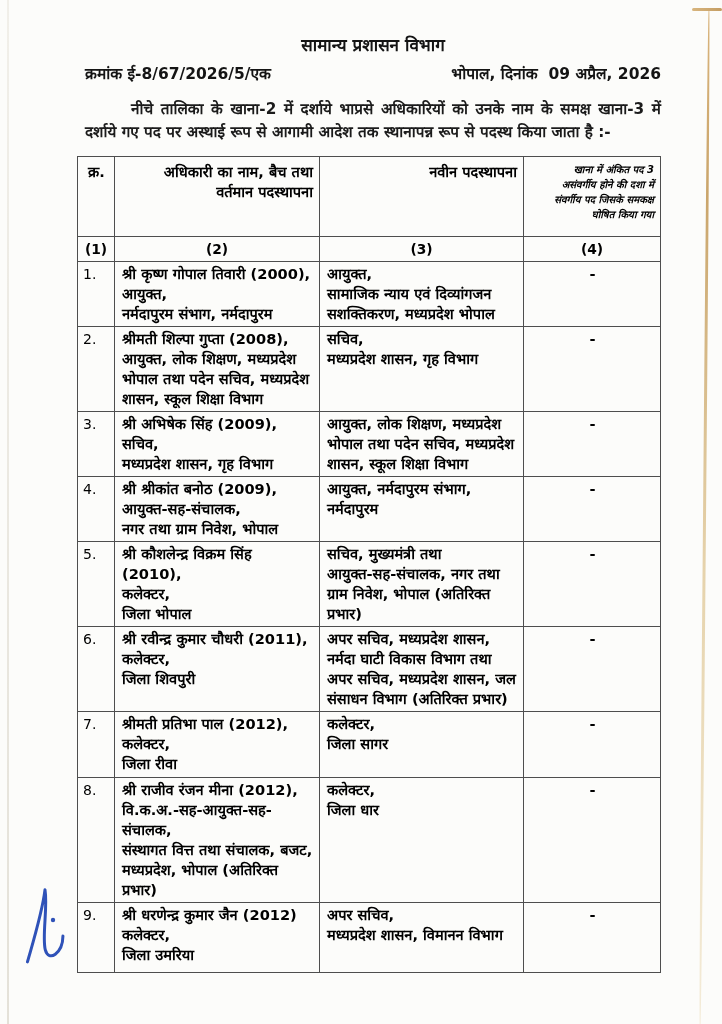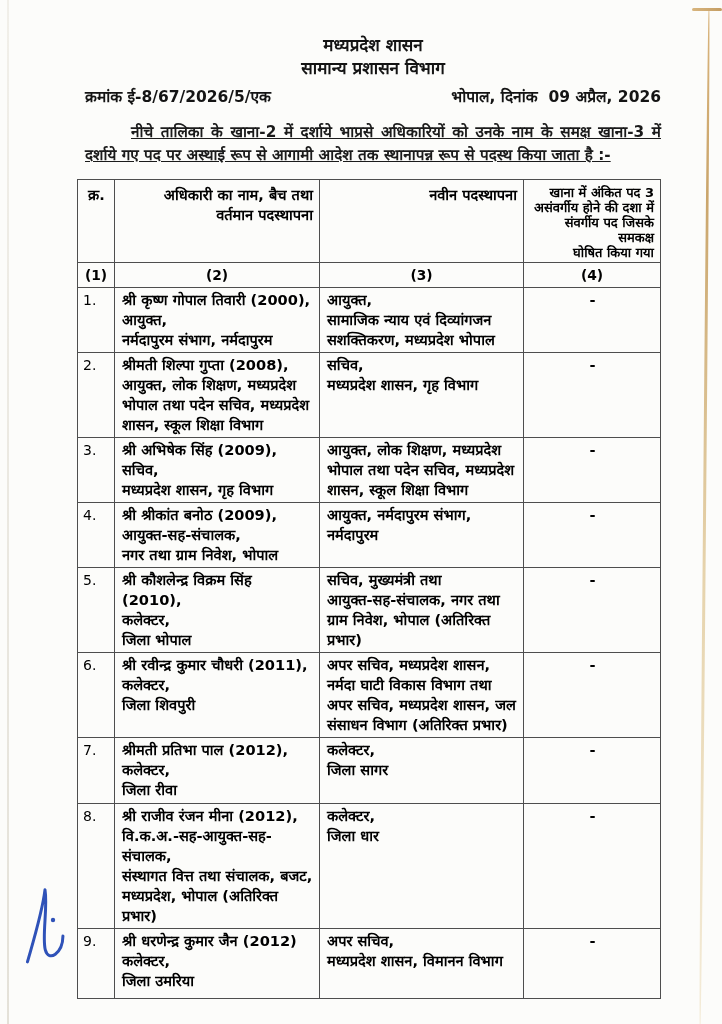--- a/index.html
+++ b/index.html
@@ -39,37 +39,37 @@
   .doc-header div{
     font-size:17px; font-weight:700; line-height:23px; color:#141414;
   }
   .ref-row{
     display:flex; justify-content:space-between; align-items:baseline;
     margin-top:5px; font-size:15.5px; font-weight:700; color:#141414;
     white-space:pre-wrap;
   }
   .intro{
     margin-top:14px; font-size:15.3px; font-weight:600; line-height:22.5px;
-    text-indent:46px; color:#1b1b1b; text-align:justify;text-decoration:underline;
+    text-indent:46px; color:#1b1b1b; text-align:justify;
   }
   table.order-table{
     border-collapse:collapse; table-layout:fixed;
     width:583px; margin-left:-8px; margin-top:13px;
   }
   .order-table td{
     border:1.4px solid #4e4e4e;
     vertical-align:top;
     padding:2px 6px 2px 7px;
     font-size:14.6px; line-height:20px; font-weight:600;
     white-space:pre-line; color:#000000;
     overflow:hidden;
   }
   tr.head td{ text-align:right; font-weight:700; padding-top:5px;}
   tr.head td.c1{ text-align:center; }
-  tr.head td.c4{ font-size:13px; line-height:15px; font-weight:700; }
+  tr.head td.c4{ font-size:10px; line-height:15px; font-weight:700;font-style:italic; }
   tr.colnums td{ text-align:center; font-weight:700; font-size:13.8px; padding:2px 0; }
   td.sno{ padding-left:5px; font-weight:500; font-size:14px; }
   td.equiv{ text-align:center; font-weight:600; }
   .signature{
     position:absolute; left:16px; top:878px; width:56px; height:100px;
   }
 </style>
 </head>
 <body>
 
@@ -80,21 +80,20 @@
   <div class="scan-edge-left"></div>
 
   <svg class="signature" viewBox="0 0 56 100">
     <path d="M8,82 C16,62 28,34 33,12 C34,30 25,58 27,72 C29,85 44,77 46,60" fill="none" stroke="#2f52b8" stroke-width="3" stroke-linecap="round" stroke-linejoin="round" transform="rotate(-6 28 50)"></path>
     <circle cx="37" cy="42" r="2.2" fill="#2f52b8"></circle>
   </svg>
 
   <div class="doc">
 
     <div class="doc-header">
-      <div>मध्यप्रदेश शासन</div>
       <div>सामान्य प्रशासन विभाग</div>
     </div>
 
     <div class="ref-row">
       <span>क्रमांक ई-8/67/2026/5/एक</span>
       <span>भोपाल, दिनांक  09 अप्रैल, 2026</span>
     </div>
 
     <div class="intro">नीचे तालिका के खाना-2 में दर्शाये भाप्रसे अधिकारियों को उनके नाम के समक्ष खाना-3  में दर्शाये गए पद पर अस्थाई रूप से आगामी आदेश तक स्थानापन्न रूप से पदस्थ किया जाता है :-</div>
 

